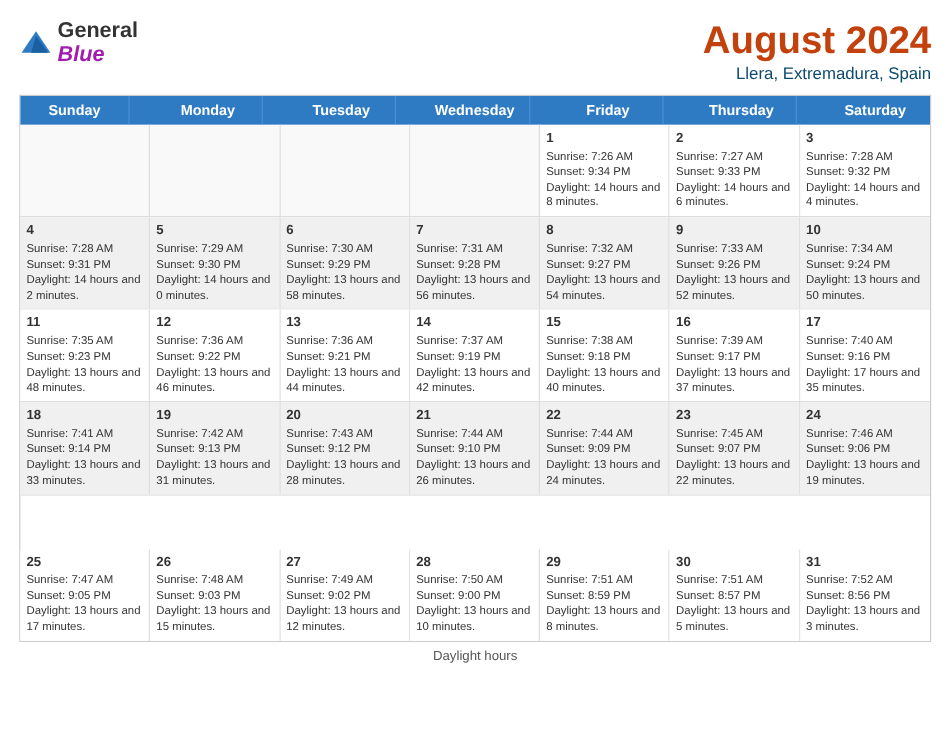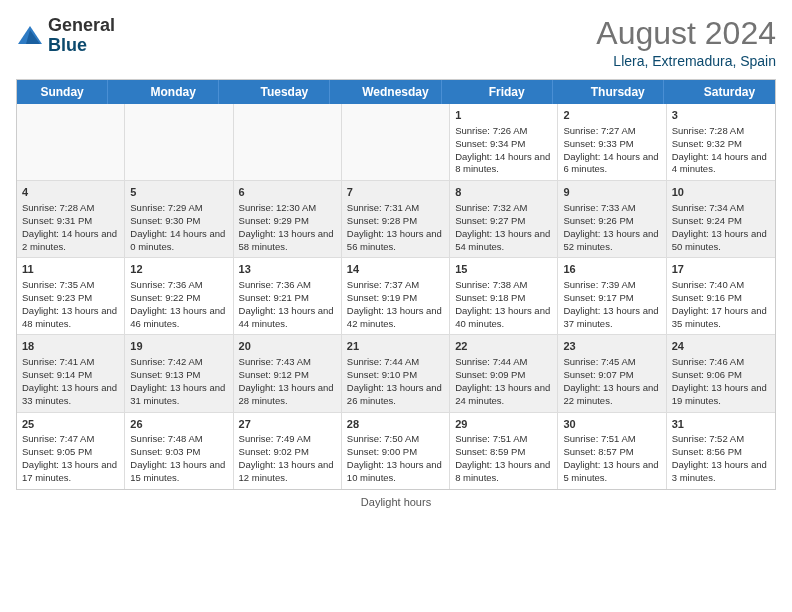--- a/index.html
+++ b/index.html
@@ -27,32 +27,32 @@
       display: flex;
       align-items: center;
       gap: 4px;
     }
     .logo-text {
       font-size: 18px;
       font-weight: bold;
       line-height: 1.1;
     }
     .logo-general { color: #333; }
-    .logo-blue { color: #0c4a6e; }
+    .logo-blue { color: #a21caf; font-style: italic; }
     .logo-icon {
       width: 28px;
       height: 28px;
     }
     .title-block {
       text-align: right;
     }
     .month-year {
       font-size: 32px;
-      font-weight: normal;
-      color: #737373;
+      font-weight: bold;
+      color: #c2410c;
       line-height: 1.1;
     }
     .location {
       font-size: 14px;
       color: #0c4a6e;
       margin-top: 2px;
     }
     .calendar {
       flex: 1;
       display: flex;
@@ -78,21 +78,21 @@
       flex: 1;
       display: flex;
       flex-direction: column;
     }
     .cal-row {
       display: grid;
       grid-template-columns: repeat(7, 1fr);
       flex: 1;
       border-bottom: 1px solid #ddd;
     }
-    .cal-row:last-child { border-bottom: none; }
+    .cal-row:last-child { border-bottom: none; margin-top: 45px; }
     .cal-cell {
       border-right: 1px solid #ddd;
       padding: 4px 5px;
       font-size: 9.5px;
       color: #333;
       line-height: 1.35;
       background: #fff;
     }
     .cal-cell:last-child { border-right: none; }
     .cal-cell.empty { background: #f9f9f9; }
@@ -173,21 +173,21 @@
             <div>Daylight: 14 hours and 2 minutes.</div>
           </div>
           <div class="cal-cell shaded">
             <div class="day-number">5</div>
             <div>Sunrise: 7:29 AM</div>
             <div>Sunset: 9:30 PM</div>
             <div>Daylight: 14 hours and 0 minutes.</div>
           </div>
           <div class="cal-cell shaded">
             <div class="day-number">6</div>
-            <div>Sunrise: 12:30 AM</div>
+            <div>Sunrise: 7:30 AM</div>
             <div>Sunset: 9:29 PM</div>
             <div>Daylight: 13 hours and 58 minutes.</div>
           </div>
           <div class="cal-cell shaded">
             <div class="day-number">7</div>
             <div>Sunrise: 7:31 AM</div>
             <div>Sunset: 9:28 PM</div>
             <div>Daylight: 13 hours and 56 minutes.</div>
           </div>
           <div class="cal-cell shaded">

